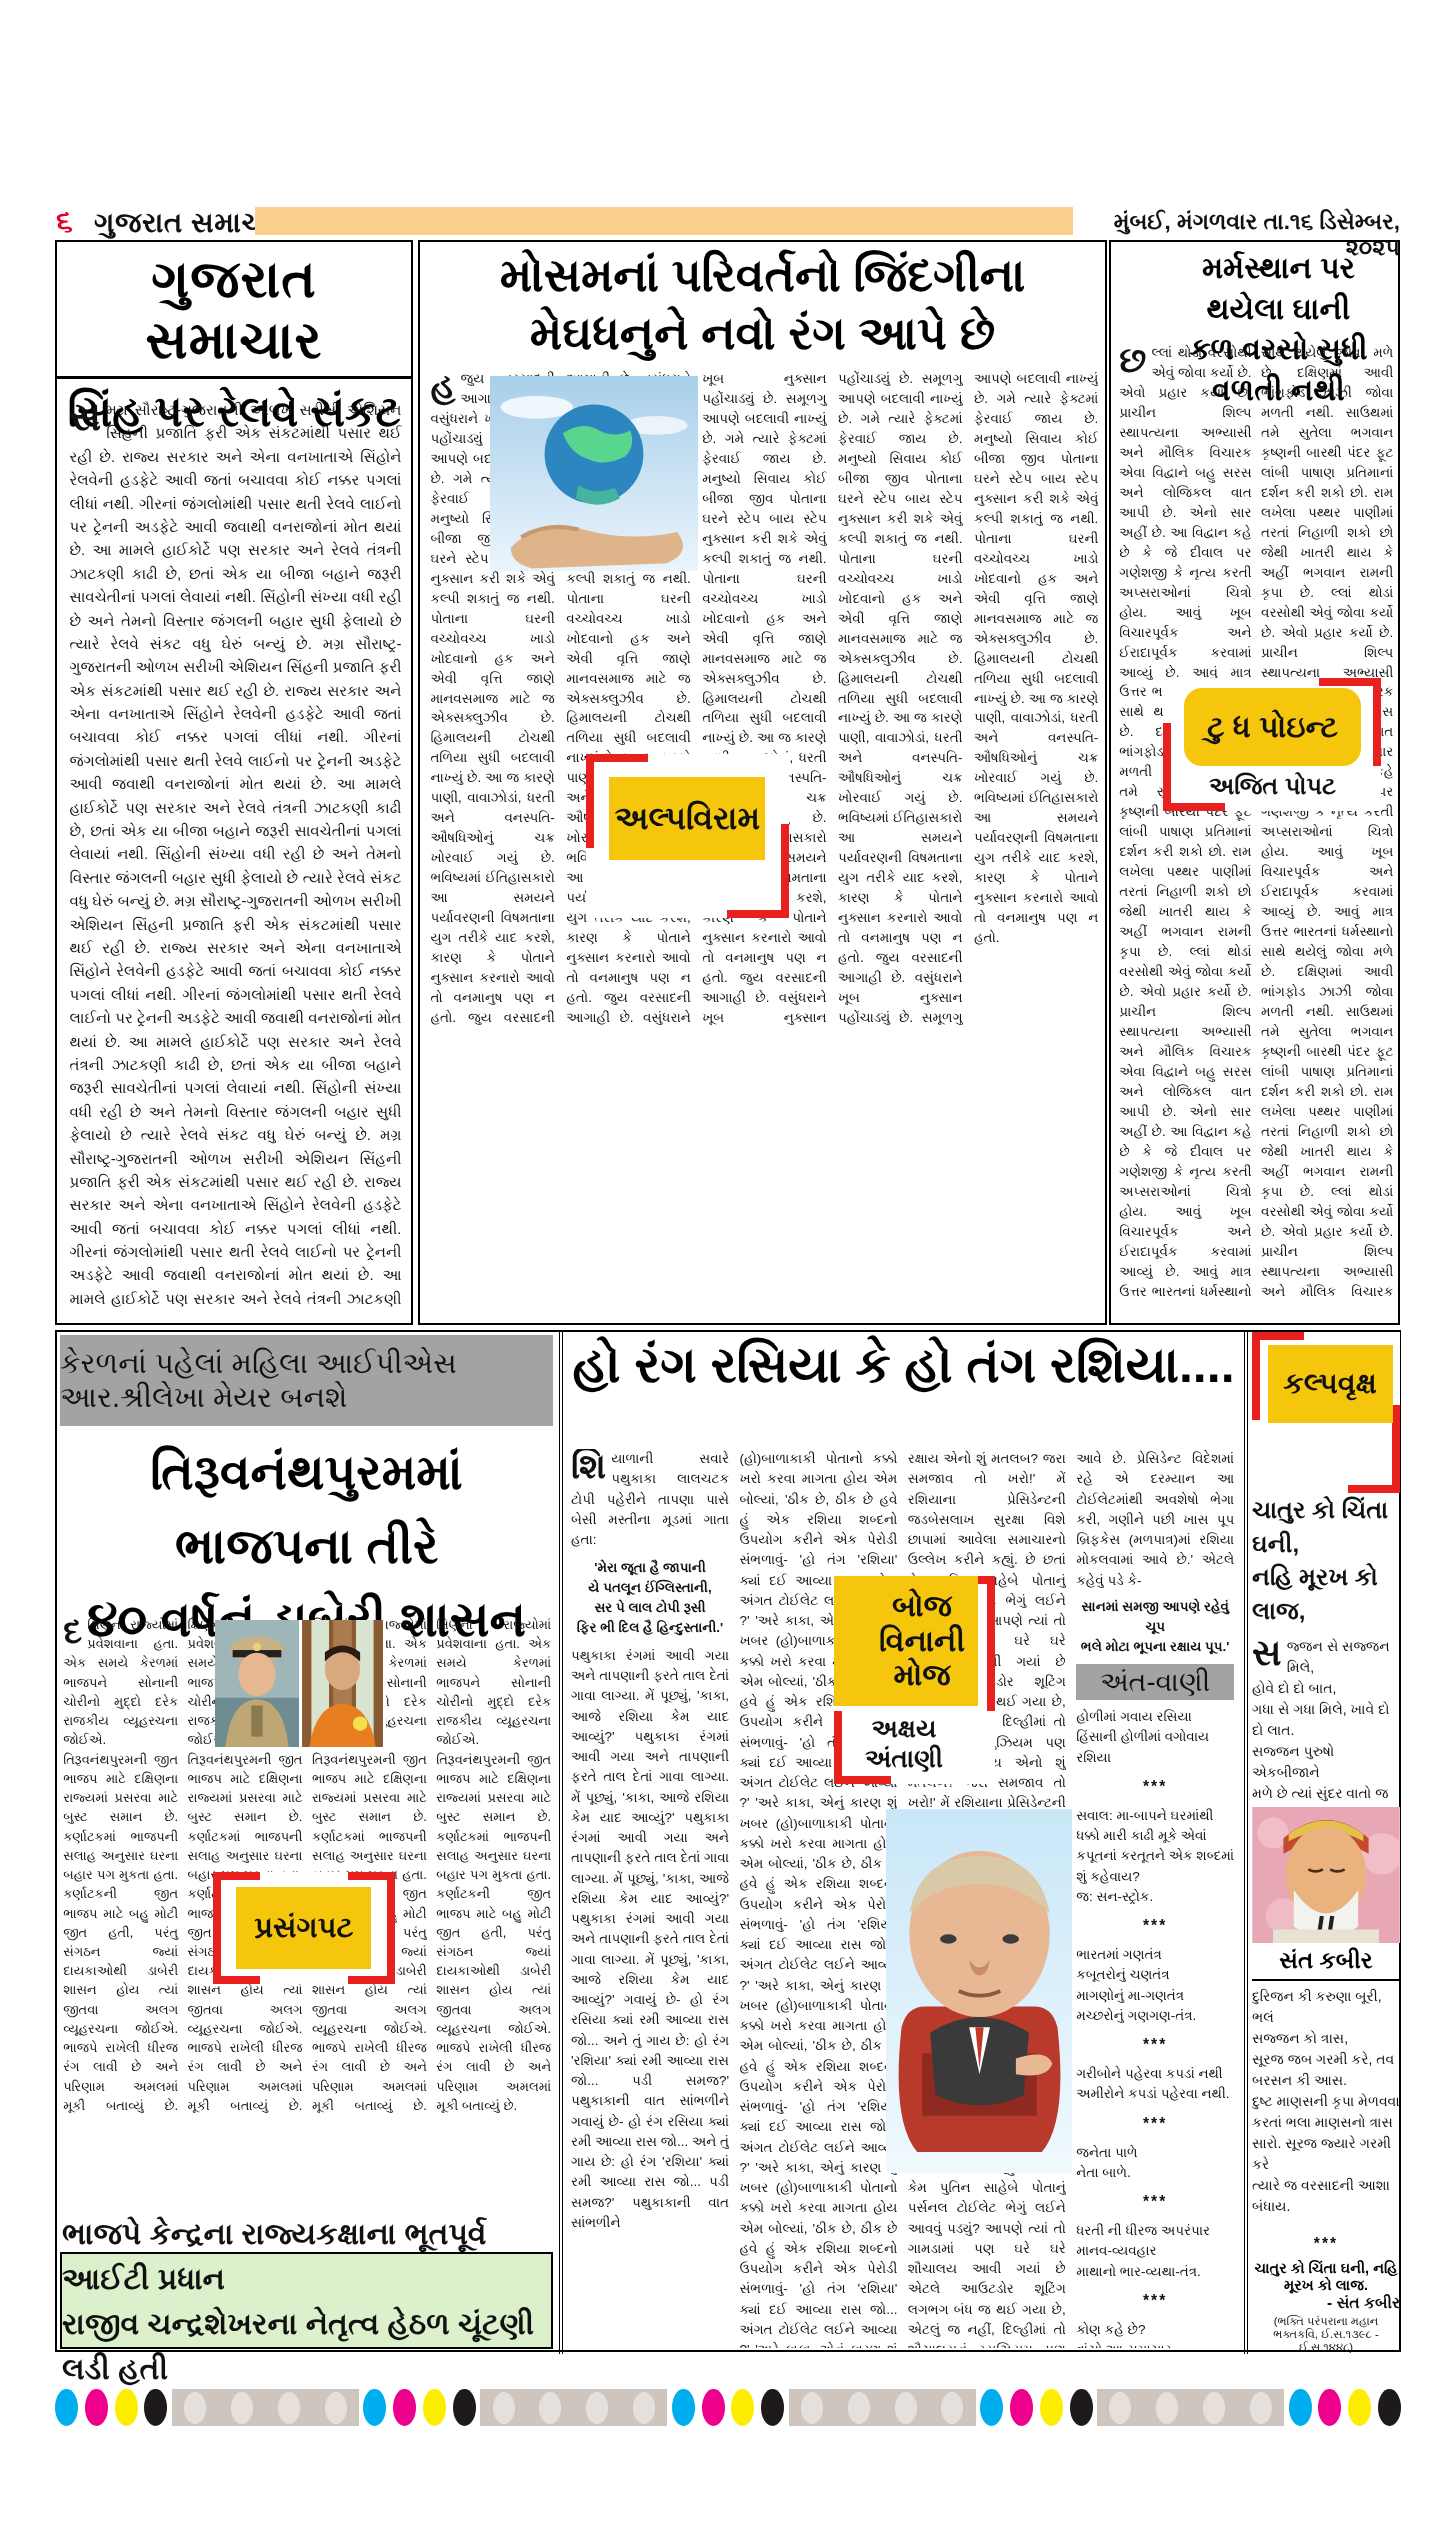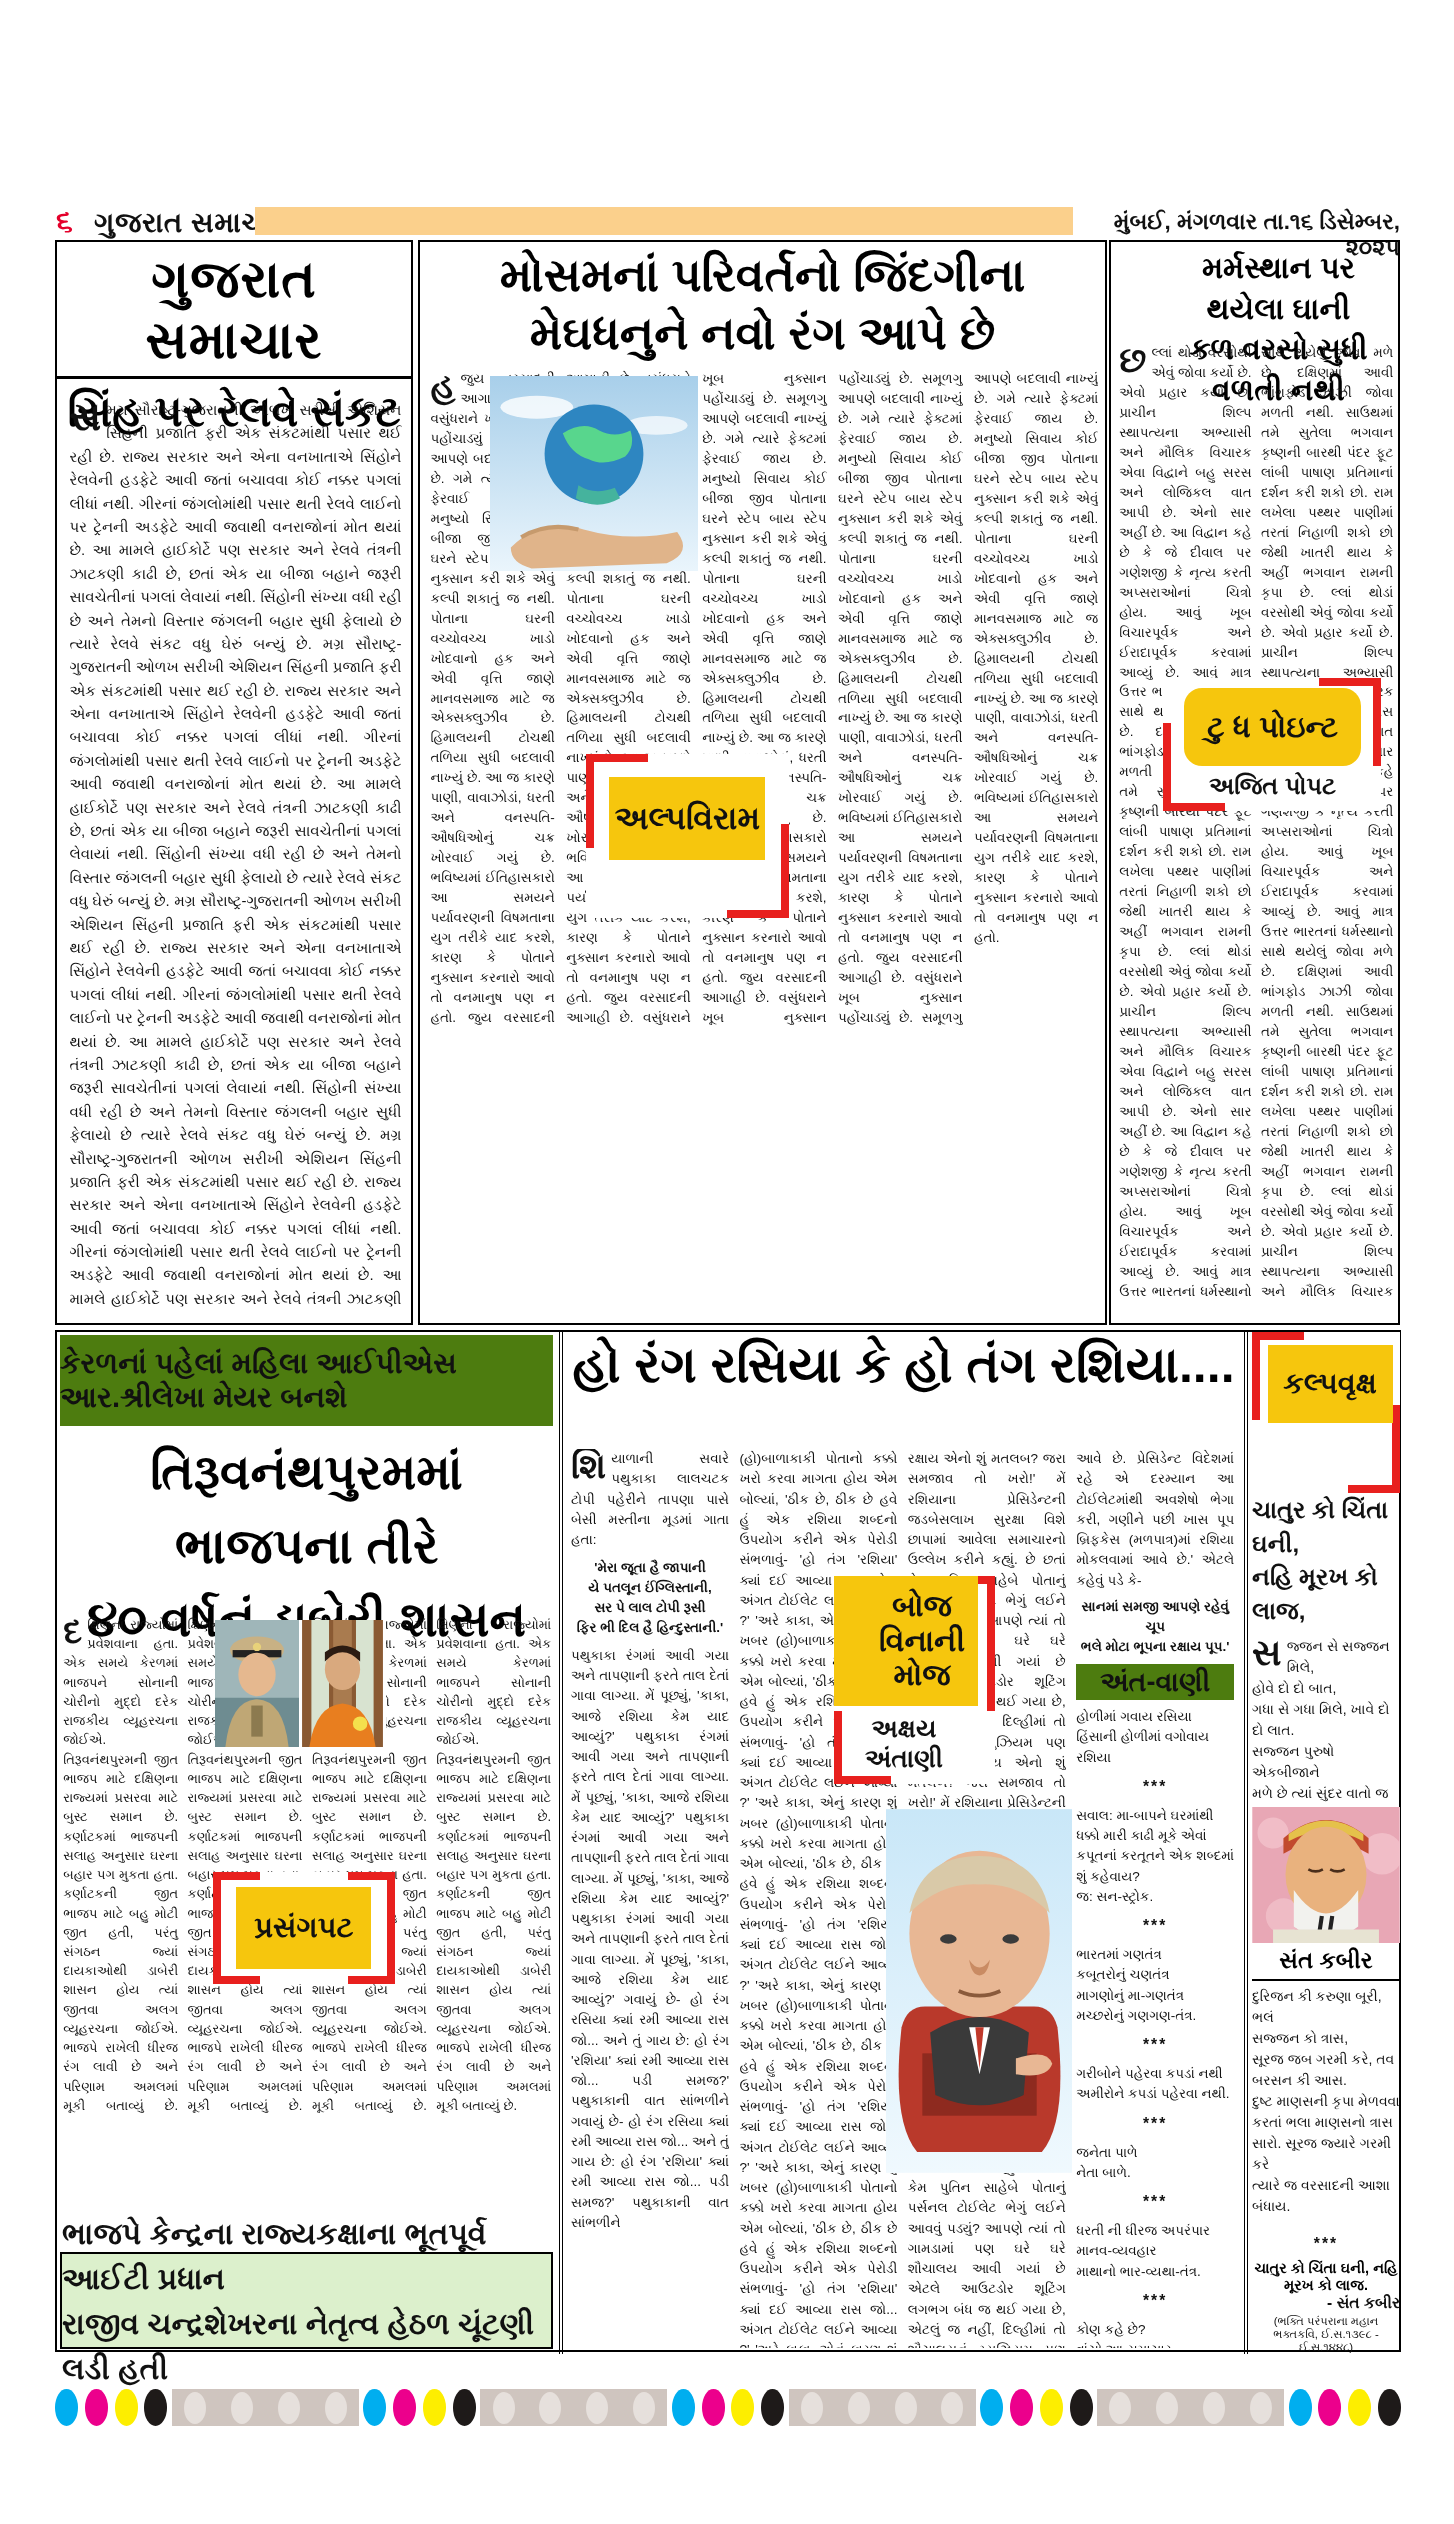--- a/index.html
+++ b/index.html
@@ -15,21 +15,21 @@
   
   .tagwrap{position:absolute;background:#fff;}
   .tag{position:absolute;background:#F6C60D;display:flex;flex-direction:column;align-items:center;justify-content:center;
        font-weight:bold;text-align:center;line-height:1.15;}
   .br{position:absolute;box-sizing:border-box;}
   .br.tl{left:0;top:0;border-left:8.3px solid #E8201E;border-top:8.3px solid #E8201E;}
   .br.brr{right:0;bottom:0;border-right:8.3px solid #E8201E;border-bottom:8.3px solid #E8201E;}
   .br.trr{right:0;top:0;border-right:8.3px solid #E8201E;border-top:8.3px solid #E8201E;}
   .br.bl{left:0;bottom:0;border-left:8.3px solid #E8201E;border-bottom:8.3px solid #E8201E;}
   .author{font-weight:bold;text-align:center;}
-  .kicker{background:#4d7c0f;display:flex;align-items:center;justify-content:center;font-weight:bold;}
+  .kicker{background:#a3a3a3;display:flex;align-items:center;justify-content:center;font-weight:normal;}
   .greenbox{background:#DCF0CC;border:2.1px solid #000;box-sizing:border-box;
             display:flex;flex-direction:column;align-items:center;justify-content:center;font-weight:bold;}
   .sep{ text-align:center;font-weight:bold;font-size:15.6px;letter-spacing:2.1px;margin:7.3px 0;}
   .rcols{display:flex;gap:10.4px;}
   .rcol{overflow:hidden;}
   .photo{background:#fff;}
   
   .marks{position:absolute;left:55px;top:2388px;width:1346px;height:39px;display:flex;
          justify-content:space-between;align-items:center;}
   .dotg{display:flex;gap:6.8px;}

